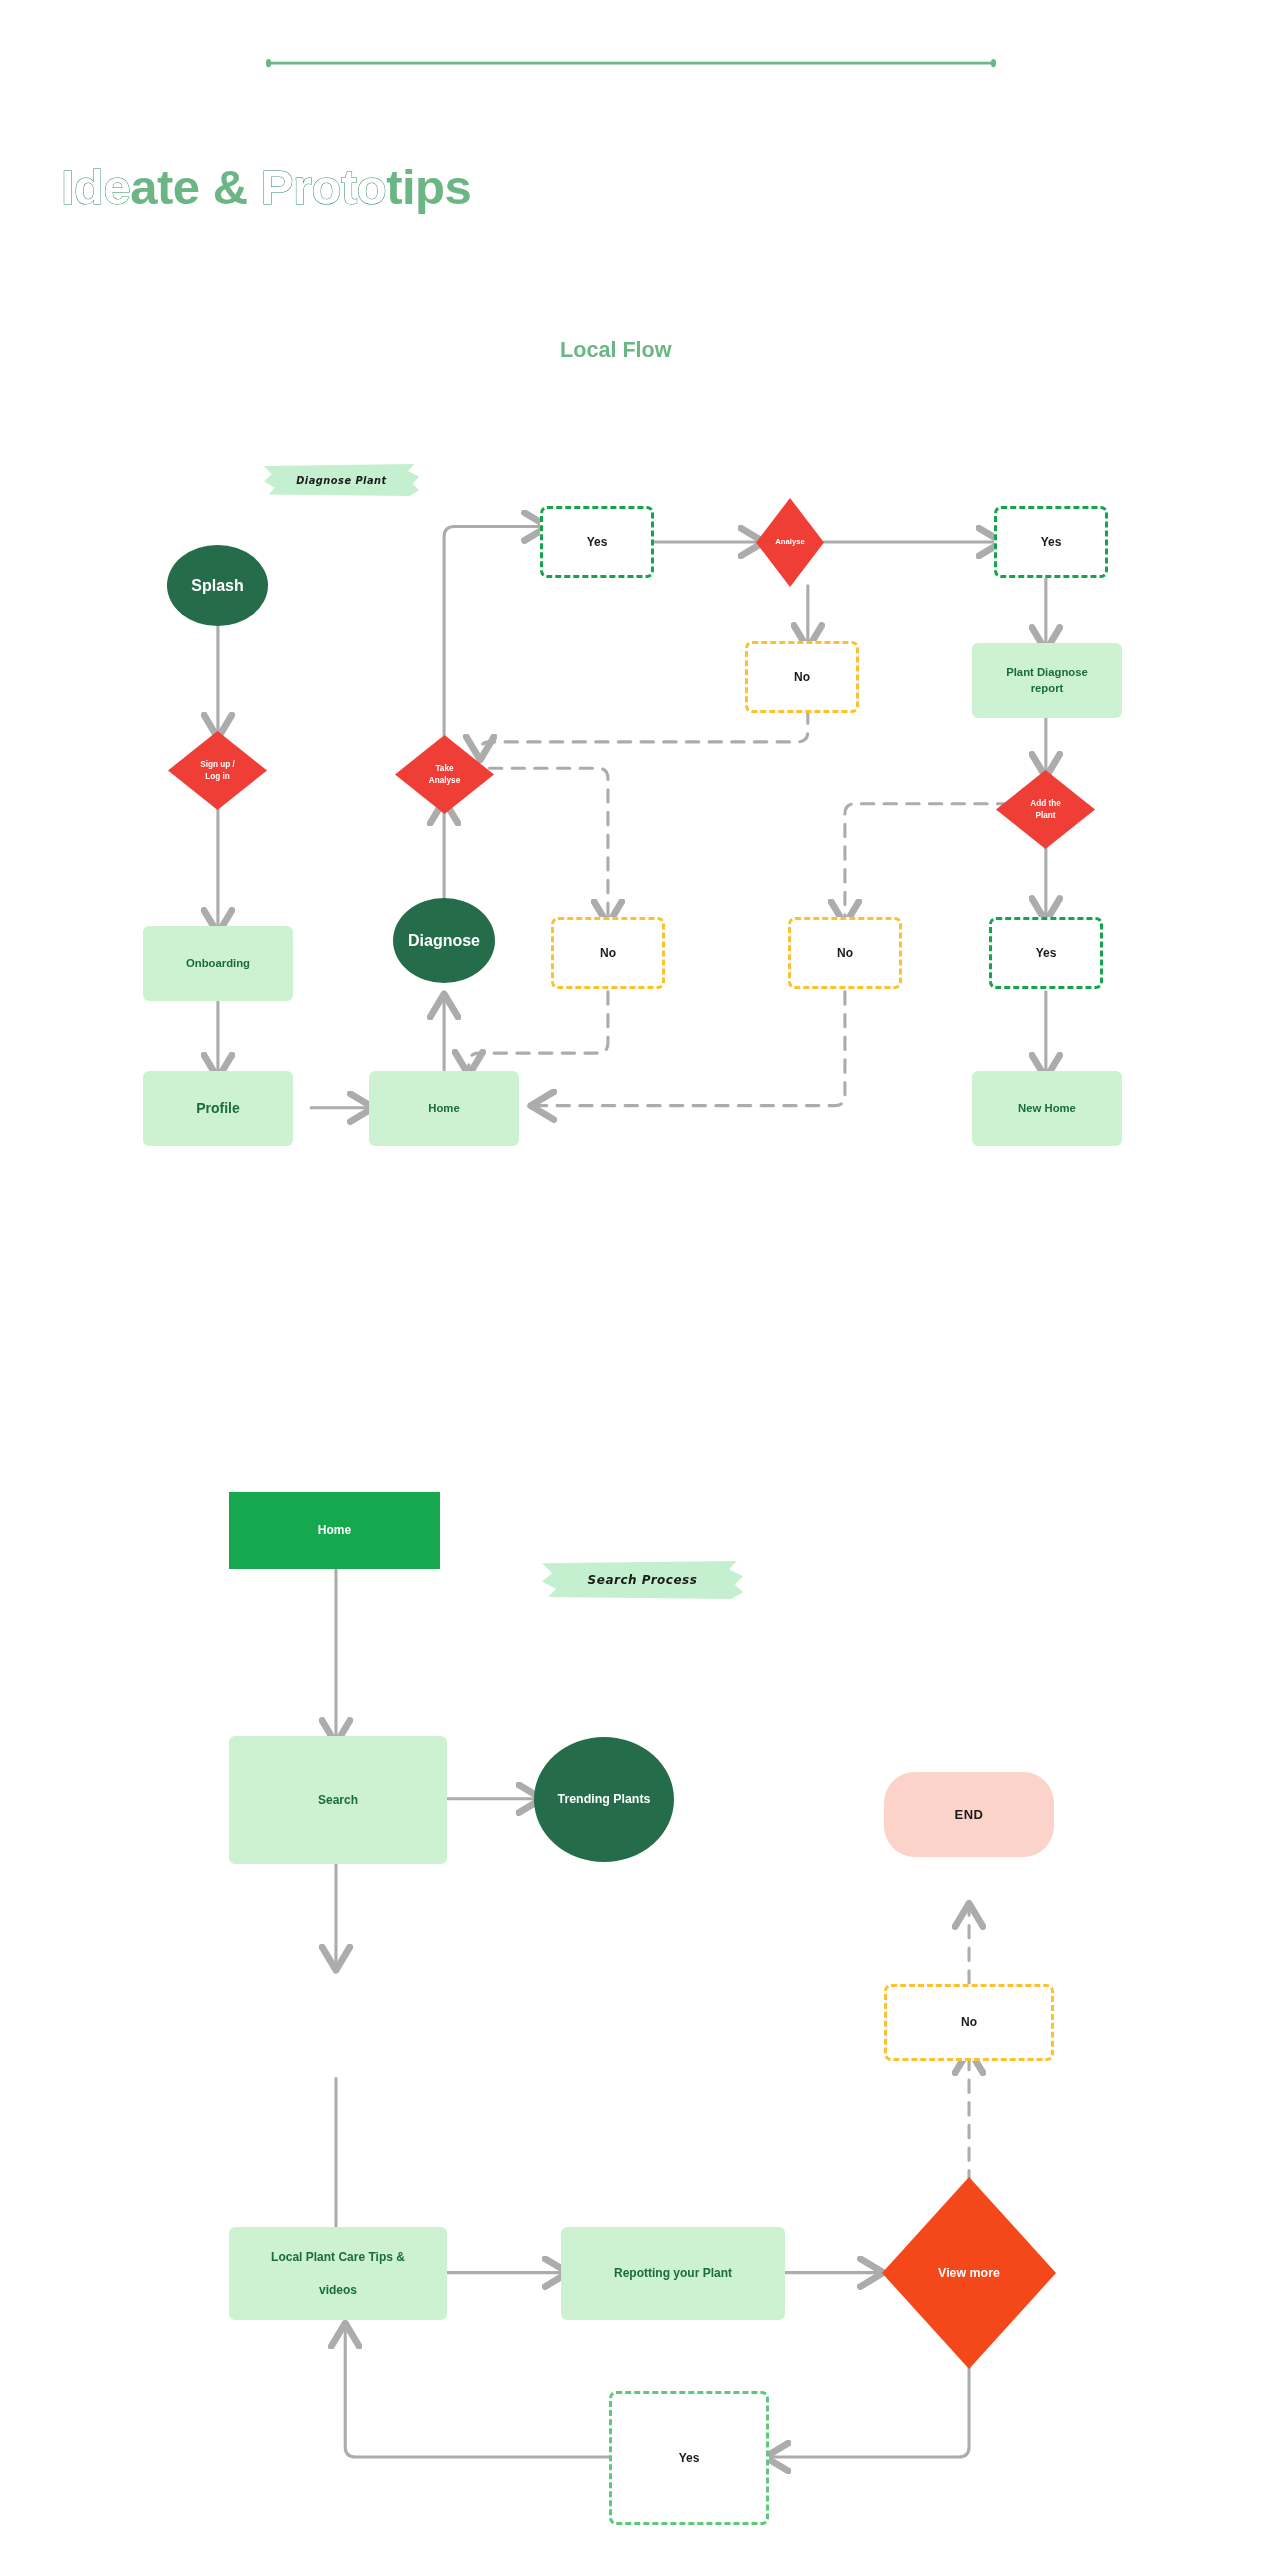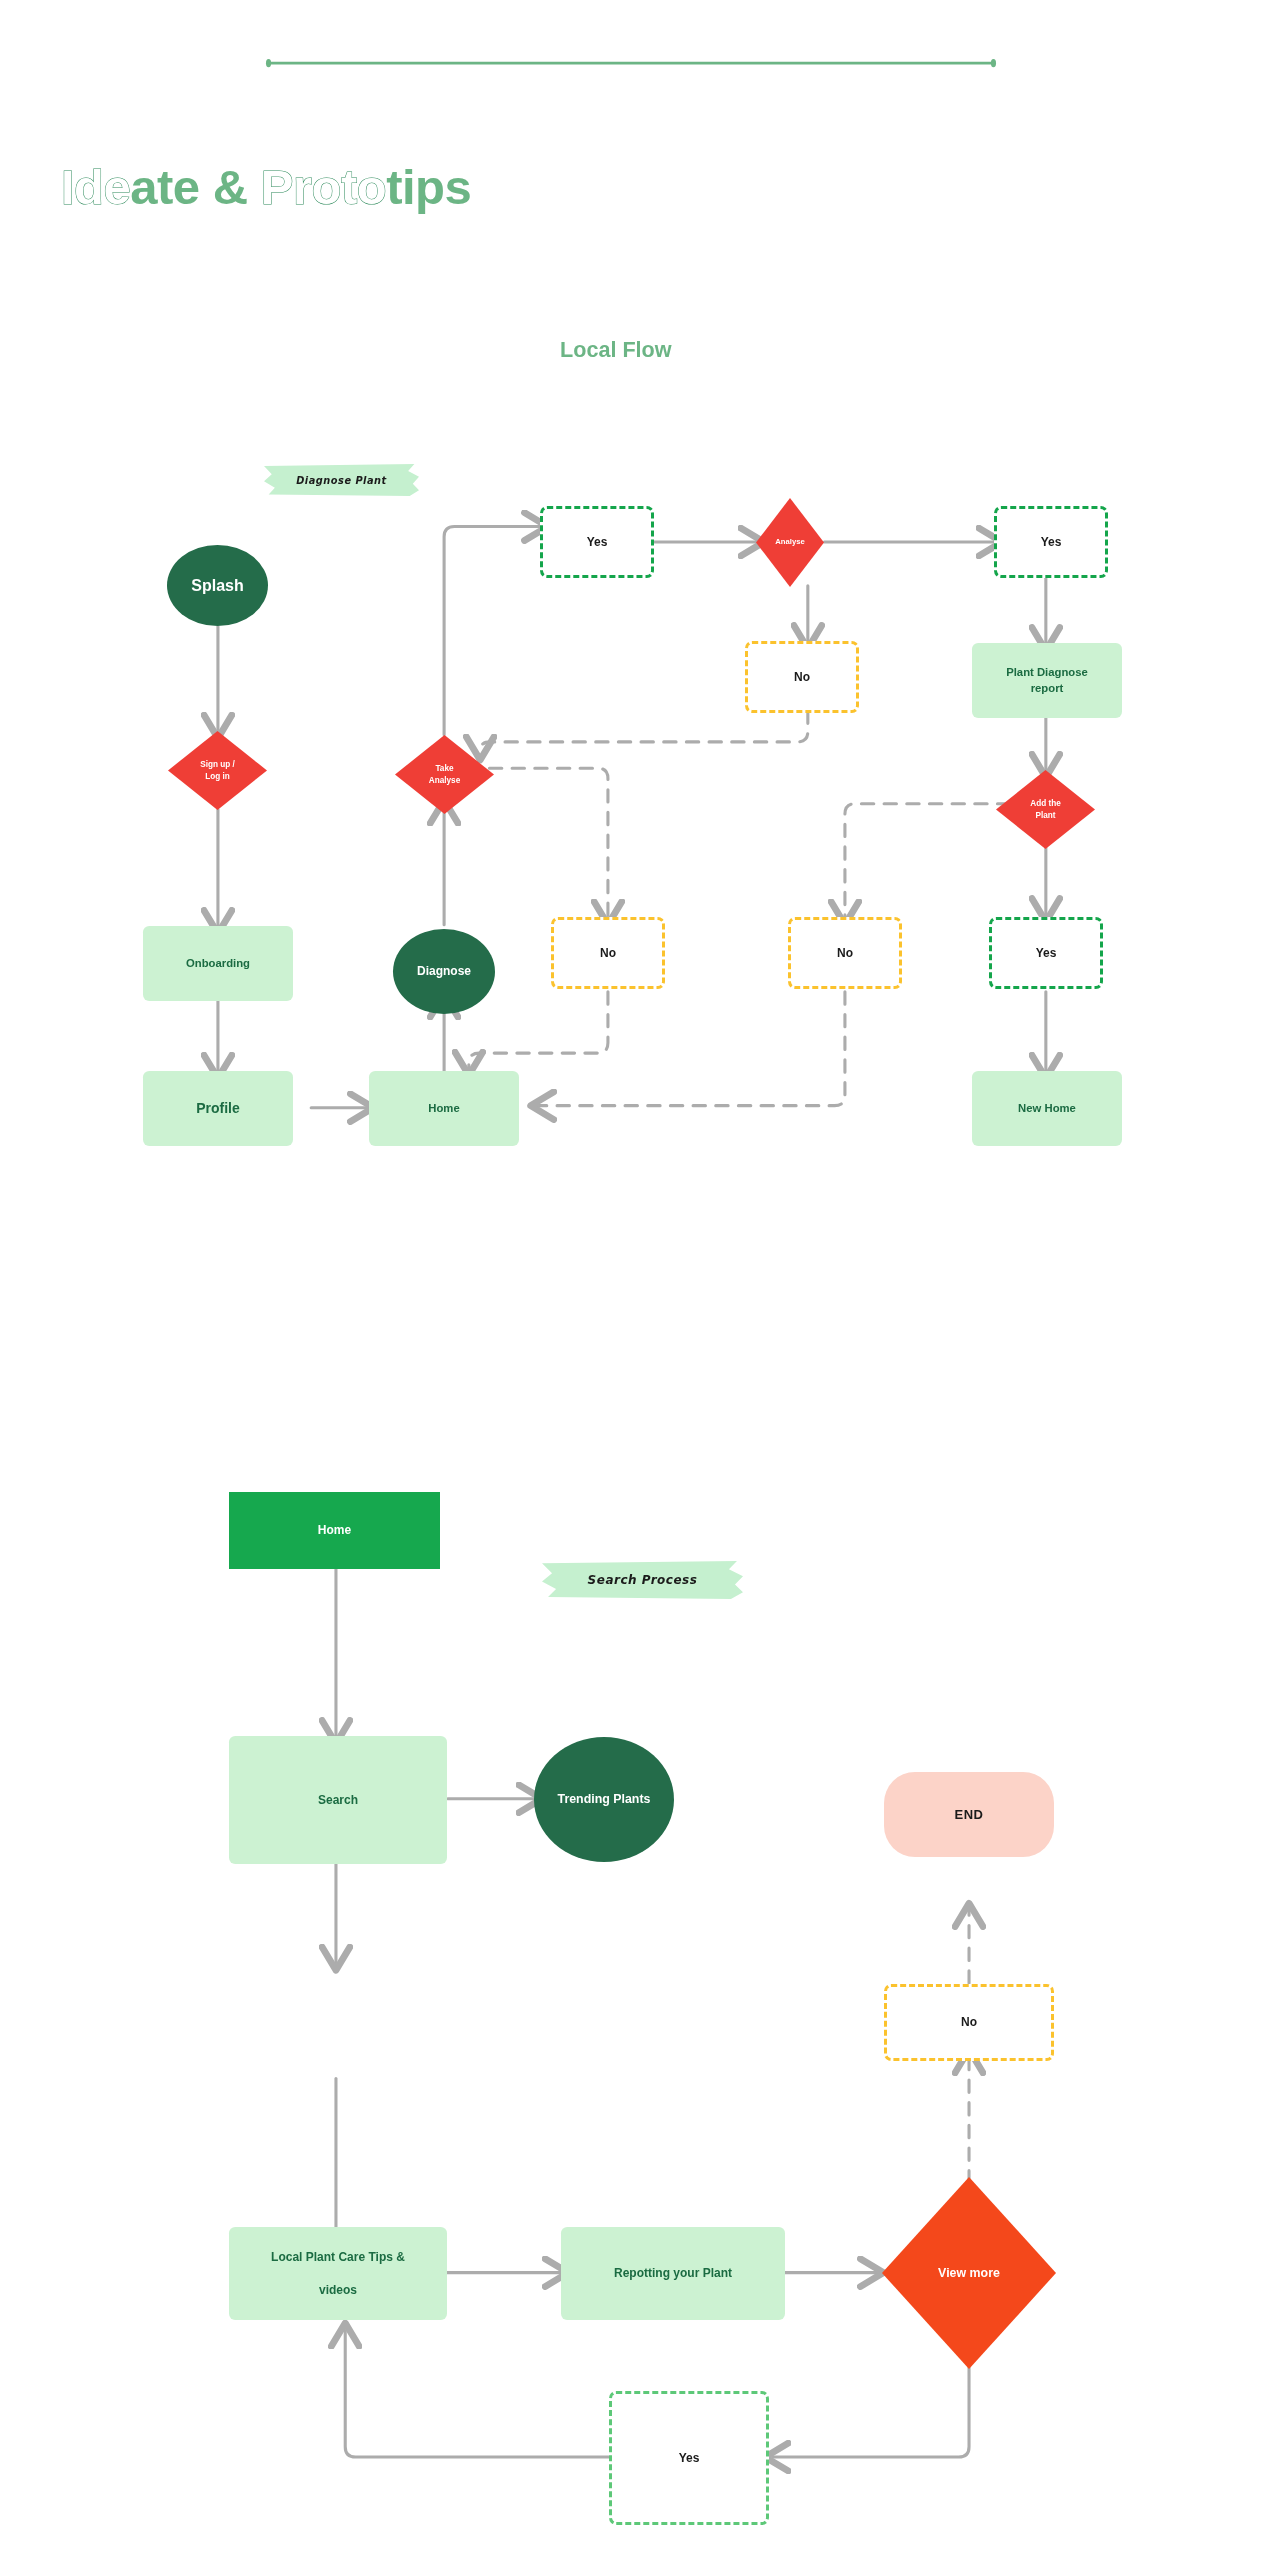--- a/index.html
+++ b/index.html
@@ -224,21 +224,21 @@
   </div>
 
   <div class="node box-soft" style="left:143px; top:1071px; width:150px; height:75px; font-size:14px;">
     <span>Profile</span>
   </div>
 
   <div class="node box-soft" style="left:369px; top:1071px; width:150px; height:75px; font-size:11.3px;">
     <span>Home</span>
   </div>
 
-  <div class="node ellipse-dark" style="left:393px; top:929px; width:102px; height:85px; font-size:12px;">
+  <div class="node ellipse-dark" style="left:393px; top:898px; width:102px; height:85px; font-size:16px;">
     <span>Diagnose</span>
   </div>
 
   <div class="node diamond-red" style="left:395px; top:735px; width:99px; height:79px; font-size:8.2px;">
     <span><span>Take</span><br><span>Analyse</span></span>
   </div>
 
   <div class="node dash-green" style="left:540px; top:506px; width:114px; height:72px; font-size:12px;">
     <span>Yes</span>
   </div>

